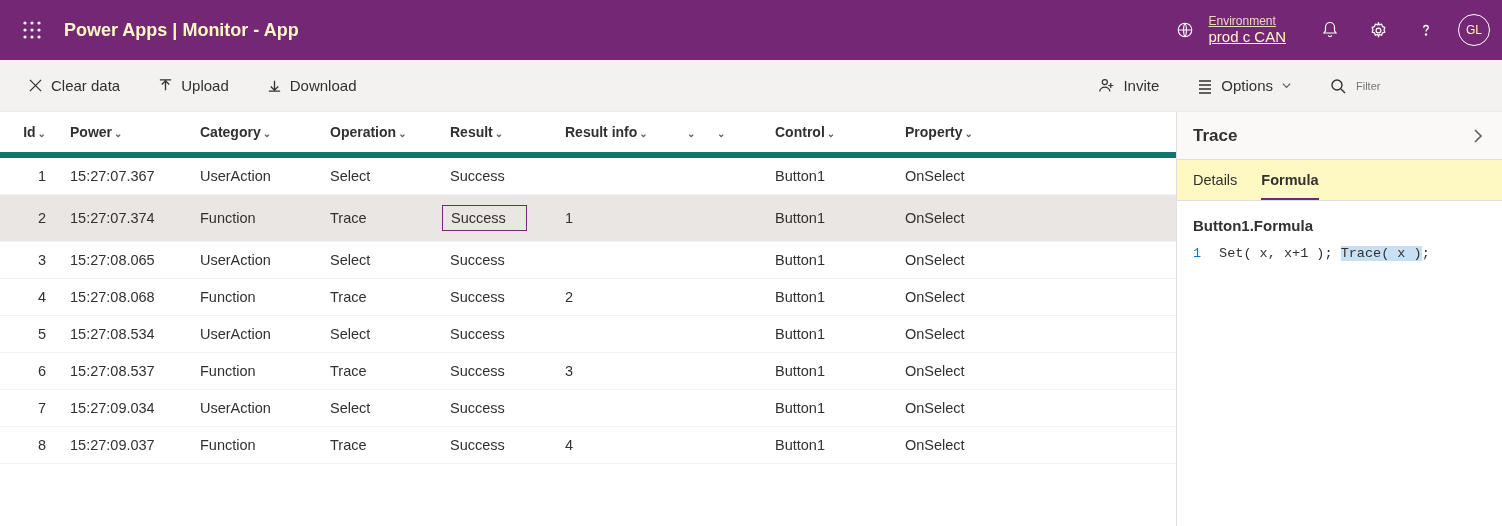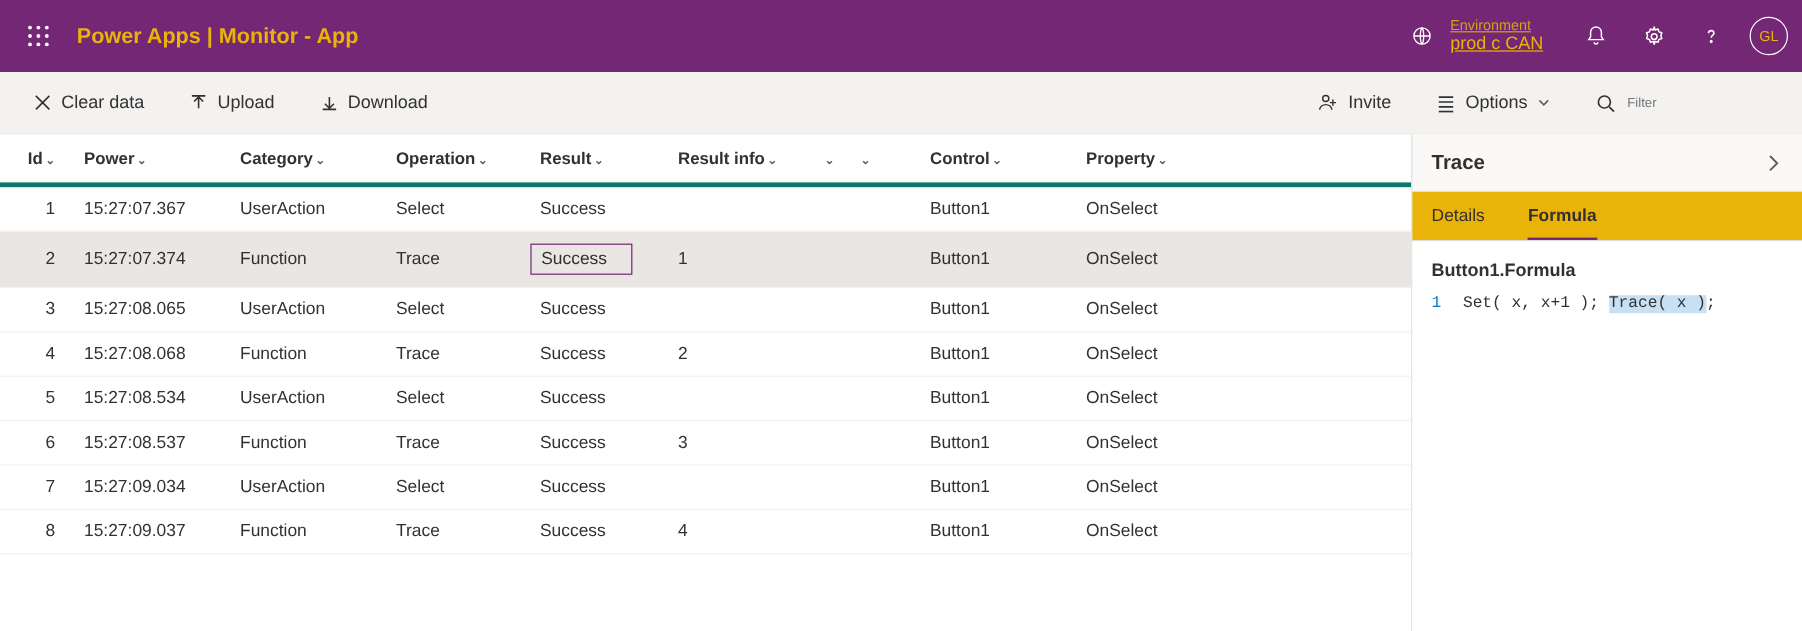--- a/index.html
+++ b/index.html
@@ -6,21 +6,21 @@
   body {
     margin: 0;
     font-family: "Segoe UI", -apple-system, BlinkMacSystemFont, sans-serif;
     font-size: 14px;
     color: #323130;
     background: #fff;
     width: 1502px;
   }
   .header {
     background: #742774;
-    color: #eab308;
+    color: #fef9c3;
     height: 60px;
     display: flex;
     align-items: center;
     padding: 0 12px;
   }
   .waffle {
     width: 40px; height: 40px;
     display: flex; align-items: center; justify-content: center;
     cursor: pointer;
   }
@@ -81,21 +81,21 @@
   }
   table {
     width: 100%;
     border-collapse: collapse;
   }
   th {
     text-align: left;
     font-weight: 600;
     font-size: 14px;
     padding: 12px 8px 12px 0;
-    border-bottom: 4px solid #0f766e;
+    border-bottom: 6px solid #0f766e;
     color: #323130;
     cursor: pointer;
     white-space: nowrap;
   }
   th .chev { margin-left: 2px; font-size: 10px; color: #605e5c; }
   td {
     padding: 10px 8px 10px 0;
     border-bottom: 1px solid #f3f2f1;
     font-size: 14.5px;
   }
@@ -129,24 +129,24 @@
     display: flex;
     align-items: center;
     justify-content: space-between;
     padding: 0 16px;
     font-size: 17px;
     font-weight: 600;
     border-bottom: 1px solid #e1dfdd;
   }
   .side-tabs {
     display: flex;
-    gap: 36px;
+    gap: 24px;
     padding: 0 16px;
     border-bottom: 1px solid #e1dfdd;
-    background: #eab308;
+    background: #fef9c3;
   }
   .side-tab {
     padding: 12px 0 10px 0;
     cursor: pointer;
     font-size: 14.5px;
     color: #323130;
     border-bottom: 2px solid transparent;
   }
   .side-tab.active {
     border-bottom: 2px solid #742774;

